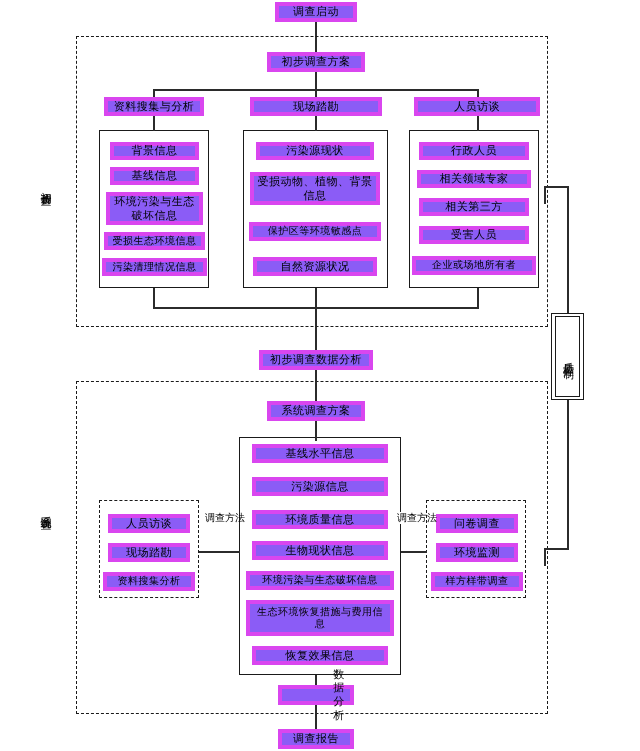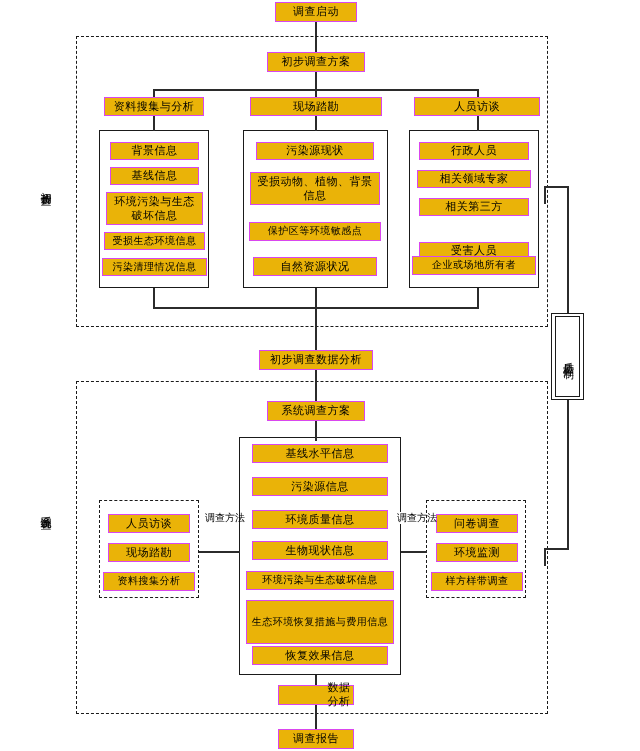--- a/index.html
+++ b/index.html
@@ -12,22 +12,22 @@
     position:relative;
     width:640px;
     height:751px;
     overflow:hidden;
     background:#fff;
   }
   
   .node{
     position:absolute;
     box-sizing:border-box;
-    border:1px solid #d946ef;
-    background:#eab308;
+    border:4px solid #d946ef;
+    background:#8b5cf6;
     display:flex;
     align-items:center;
     justify-content:center;
     text-align:center;
     font-size:11px;
     line-height:1.25;
     letter-spacing:.5px;
     z-index:6;
     padding:1px 2px;
   }
@@ -138,21 +138,21 @@
   <div class="group-solid" style="left:243px;top:130px;width:145px;height:158px;"></div>
   <div class="node" style="left:256px;top:142px;width:118px;height:18px;">污染源现状</div>
   <div class="node" style="left:250px;top:172px;width:130px;height:33px;">受损动物、植物、背景信息</div>
   <div class="node" style="left:249px;top:222px;width:132px;height:19px;font-size:10px;">保护区等环境敏感点</div>
   <div class="node" style="left:253px;top:257px;width:124px;height:19px;">自然资源状况</div>
 
   <div class="group-solid" style="left:409px;top:130px;width:130px;height:158px;"></div>
   <div class="node" style="left:419px;top:142px;width:110px;height:18px;">行政人员</div>
   <div class="node" style="left:417px;top:170px;width:114px;height:18px;">相关领域专家</div>
   <div class="node" style="left:419px;top:198px;width:110px;height:18px;">相关第三方</div>
-  <div class="node" style="left:419px;top:226px;width:110px;height:18px;margin-top:16px;">受害人员</div>
+  <div class="node" style="left:419px;top:226px;width:110px;height:18px;">受害人员</div>
   <div class="node" style="left:412px;top:256px;width:124px;height:19px;font-size:10px;">企业或场地所有者</div>
 
   <div class="ln lnv lntop" style="left:153px;top:288px;width:1.6px;height:20px;"></div>
   <div class="ln lnv lntop" style="left:315px;top:288px;width:1.6px;height:20px;"></div>
   <div class="ln lnv lntop" style="left:477px;top:288px;width:1.6px;height:20px;"></div>
   <div class="ln lnh lntop" style="left:153px;top:307px;width:326px;height:1.6px;"></div>
 
   <div class="ln lnv lntop" style="left:315px;top:307px;width:1.6px;height:44px;"></div>
 
   <div class="node" style="left:259px;top:350px;width:114px;height:20px;">初步调查数据分析</div>
@@ -167,21 +167,21 @@
 
   <div class="ln lnv lntop" style="left:315px;top:421px;width:1.6px;height:20px;"></div>
 
   <div class="group-solid" style="left:239px;top:437px;width:162px;height:238px;"></div>
 
   <div class="node" style="left:252px;top:444px;width:136px;height:19px;">基线水平信息</div>
   <div class="node" style="left:252px;top:477px;width:136px;height:19px;">污染源信息</div>
   <div class="node" style="left:252px;top:510px;width:136px;height:19px;">环境质量信息</div>
   <div class="node" style="left:252px;top:541px;width:136px;height:19px;">生物现状信息</div>
   <div class="node" style="left:246px;top:571px;width:148px;height:19px;font-size:10px;">环境污染与生态破坏信息</div>
-  <div class="node" style="left:246px;top:600px;width:148px;height:44px;font-size:10px;">生态环境恢复措施与费用信息</div>
+  <div class="node" style="left:246px;top:600px;width:148px;height:36px;font-size:10px;">生态环境恢复措施与费用信息</div>
   <div class="node" style="left:252px;top:646px;width:136px;height:19px;">恢复效果信息</div>
 
   <div class="group-dashed" style="left:99px;top:500px;width:100px;height:98px;"></div>
   <div class="node" style="left:108px;top:514px;width:82px;height:19px;">人员访谈</div>
   <div class="node" style="left:108px;top:543px;width:82px;height:19px;">现场踏勘</div>
   <div class="node" style="left:103px;top:572px;width:92px;height:19px;font-size:10px;">资料搜集分析</div>
 
   <div class="vlabel-plain" style="left:205px;top:512px;width:24px;">
     <span style="display:block;word-break:break-all;">调查方法</span>
   </div>

